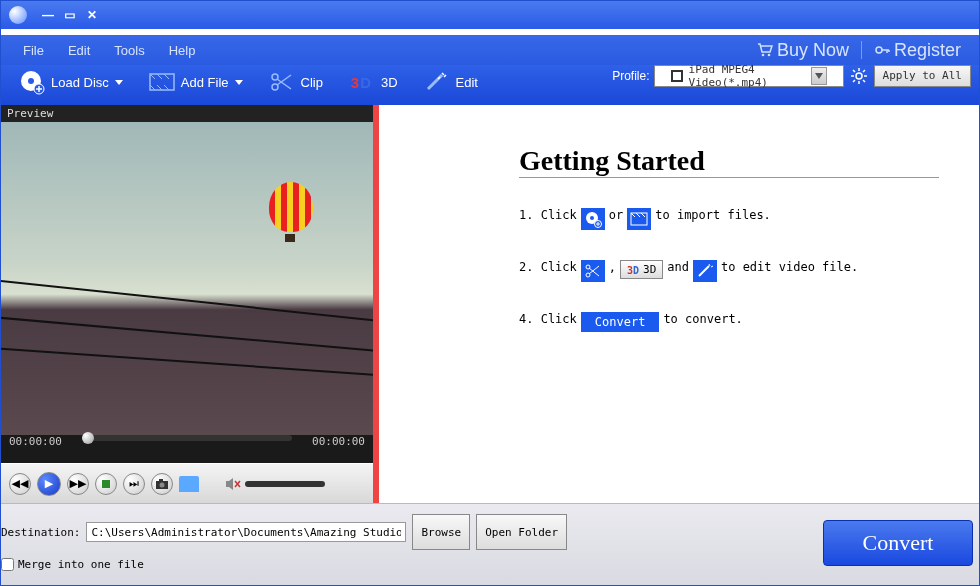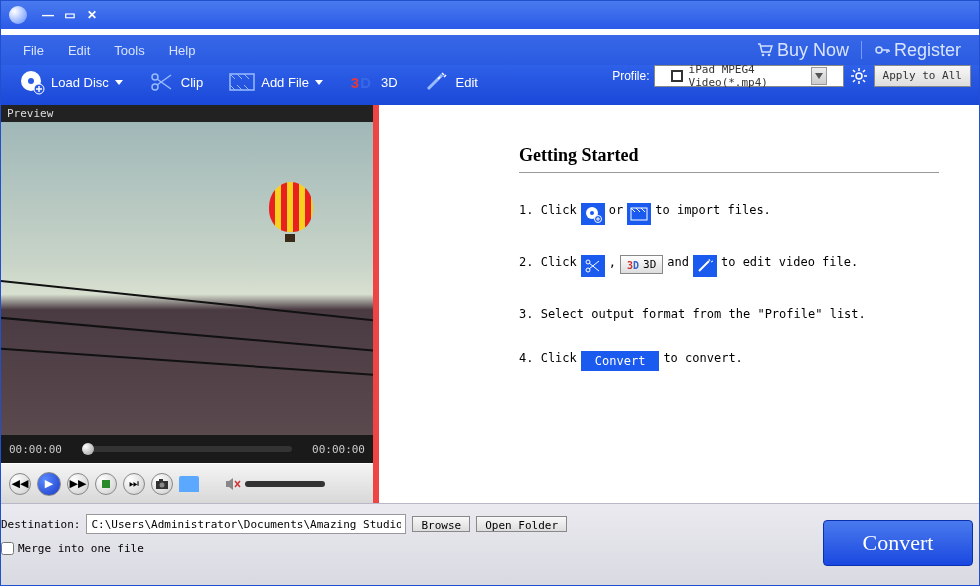--- a/index.html
+++ b/index.html
@@ -188,21 +188,21 @@
   right: 78px;
   top: 112px;
   width: 10px;
   height: 8px;
   background: #3a2a1a;
 }
 .timebar {
   height: 28px;
   background: #1a1a1a;
   display: flex;
-  align-items: center;
+  align-items: flex-start;
   padding: 0 8px;
   color: #ccc;
   font-family: monospace;
   font-size: 11px;
   gap: 20px;
 }
 .timebar .track {
   flex: 1;
   height: 6px;
   background: #333;
@@ -263,24 +263,23 @@
   border-radius: 3px;
 }
 .content-pane {
   flex: 1;
   background: #fff;
   padding: 40px 40px 20px 140px;
   font-family: "SimSun", monospace;
 }
 .content-pane h2 {
   font-family: Georgia, serif;
-  font-size: 18px;
+  font-size: 28px;
   font-weight: bold;
   border-bottom: 1px solid #999;
-  padding-bottom: 6px;
   margin-bottom: 30px;
 }
 .step {
   font-size: 12px;
   margin-bottom: 30px;
   display: flex;
   align-items: flex-start;
   gap: 4px;
   flex-wrap: wrap;
 }
@@ -336,21 +335,21 @@
   padding: 0 4px;
   width: 320px;
 }
 .small-btn {
   font-family: monospace;
   font-size: 11px;
   background: linear-gradient(to bottom, #f8f8f8, #ddd);
   border: 1px solid #888;
   padding: 2px 8px;
   cursor: pointer;
-  height: 16px;
+  height: 36px;
 }
 .merge-row {
   display: flex;
   align-items: flex-end;
   gap: 4px;
   font-family: monospace;
   font-size: 11px;
 }
 .merge-row input { width: 13px; height: 13px; }
 .convert-btn {
@@ -415,36 +414,36 @@
           <circle cx="20" cy="20" r="5" fill="#2a5ae8" stroke="#fff" stroke-width="1"></circle>
           <path d="M20 17v6M17 20h6" stroke="#fff" stroke-width="1.5"></path>
         </svg>
     </span>
     <span>Load Disc</span>
     <span class="dropdown-arrow"></span>
   </div>
   <div class="tbtn">
     <span class="ticon">
       <svg width="26" height="22" viewBox="0 0 26 22">
+          <rect x="1" y="3" width="24" height="16" fill="none" stroke="#9bf" stroke-width="1.5"></rect>
+          <path d="M1 3l5 5M8 3l5 5M15 3l5 5M1 14l5 5M8 14l5 5M15 14l5 5" stroke="#9bf" stroke-width="1"></path>
+        </svg>
+    </span>
+    <span>Add File</span>
+    <span class="dropdown-arrow"></span>
+  </div>
+  <div class="tbtn">
+    <span class="ticon">
+      <svg width="26" height="22" viewBox="0 0 26 22">
           <circle cx="6" cy="6" r="3" stroke="#9bf" fill="none" stroke-width="1.5"></circle>
           <circle cx="6" cy="16" r="3" stroke="#9bf" fill="none" stroke-width="1.5"></circle>
           <path d="M8 8l14 10M8 14l14-10" stroke="#9bf" stroke-width="1.5"></path>
         </svg>
     </span>
     <span>Clip</span>
-  </div>
-  <div class="tbtn">
-    <span class="ticon">
-      <svg width="26" height="22" viewBox="0 0 26 22">
-          <rect x="1" y="3" width="24" height="16" fill="none" stroke="#9bf" stroke-width="1.5"></rect>
-          <path d="M1 3l5 5M8 3l5 5M15 3l5 5M1 14l5 5M8 14l5 5M15 14l5 5" stroke="#9bf" stroke-width="1"></path>
-        </svg>
-    </span>
-    <span>Add File</span>
-    <span class="dropdown-arrow"></span>
   </div>
   <div class="tbtn">
     <span class="ticon">
       <svg width="28" height="24" viewBox="0 0 28 24">
           <text x="2" y="18" font-size="16" font-weight="bold" fill="#e83838">3</text>
           <text x="12" y="18" font-size="16" font-weight="bold" fill="#3868e8">D</text>
         </svg>
     </span>
     <span>3D</span>
   </div>
@@ -573,23 +572,20 @@
       <span>and</span>
       <span class="inline-icon">
         <svg width="18" height="16" viewBox="0 0 18 16">
             <path d="M3 13L13 3" stroke="#fff" stroke-width="2"></path>
             <path d="M13 1l1 2M15 4l2-1" stroke="#fff"></path>
           </svg>
       </span>
       <span>to edit video file.</span>
     </div>
 
-    <div class="step">
-      <span>3. Select output format from the "Profile" list.</span>
-    </div>
 
     <div class="step">
       <span>4. Click</span>
       <span class="convert-inline">Convert</span>
       <span>to convert.</span>
     </div>
   </div>
 </div>
 
 <div class="bottom">

